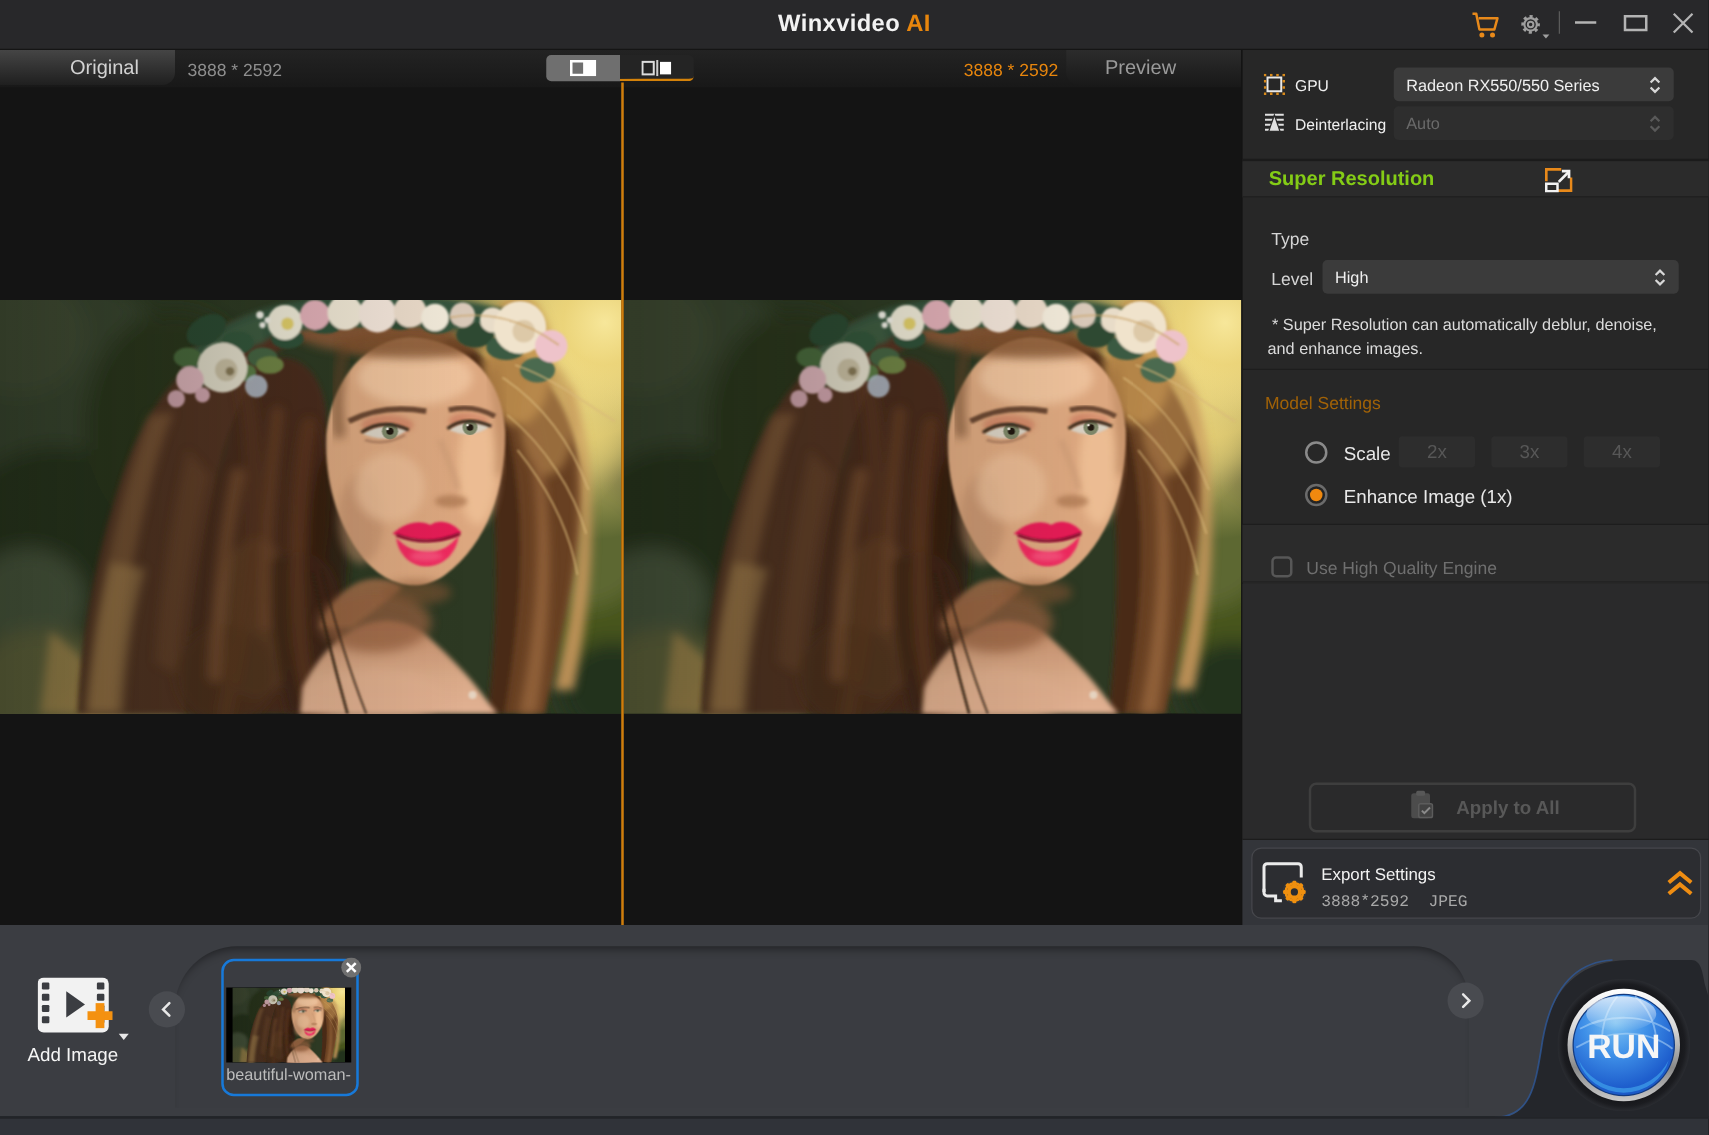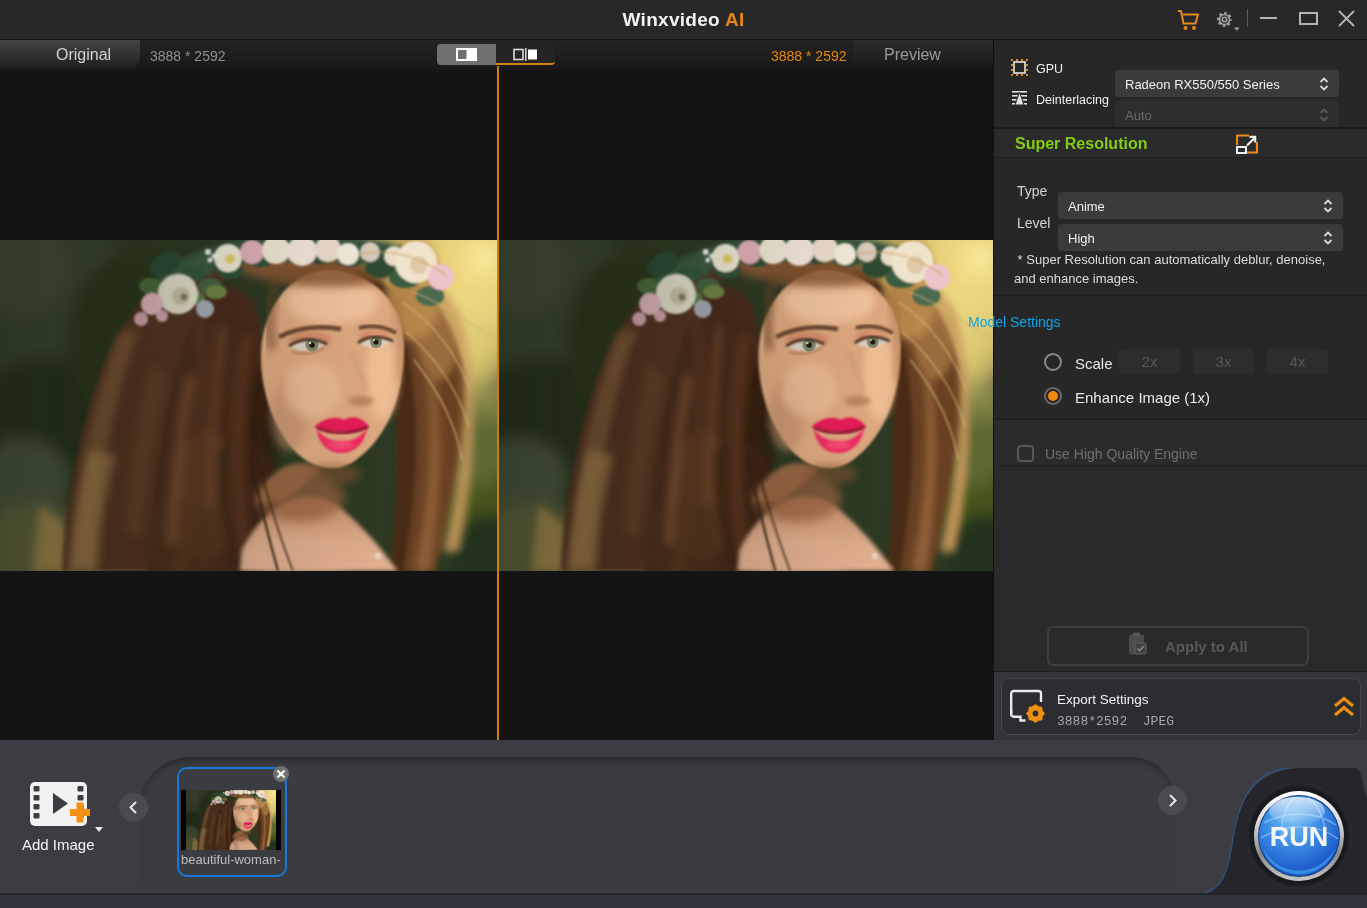--- a/index.html
+++ b/index.html
@@ -26,39 +26,39 @@
 
 #panes { left:0; top:70px; width:993px; height:670px; background:#141414; }
 #photoL { left:0; top:240px; width:497px; height:331px; }
 #photoR { left:499px; top:240px; width:494px; height:331px; }
 #splitline { left:497px; top:66px; width:2px; height:674px; background:#cf7e0c; }
 
 
 #panel { left:993px; top:40px; width:374px; height:700px; background:#272727; border-left:1px solid #0f0f0f; }
 .plabel { color:#d5d5d5; font-size:14px; }
 .slabel { color:#f0f0f0; font-size:12.5px; }
-.dd { position:absolute; background:#3b3b3b; border-radius:4px;margin-top:16px; }
+.dd { position:absolute; background:#3b3b3b; border-radius:4px; }
 .dd .txt { position:absolute; left:10px; top:50%; transform:translateY(-50%); font-size:13px; color:#f0f0f0; }
 .dd.dis { background:#2e2e2e; }
 .dd.dis .txt { color:#6a6a6a; }
 .spin { position:absolute; right:9px; top:50%; margin-top:-8px; width:12px; height:16px; }
 #gpu-lbl { left:1036px; top:62px; }
 #dd-gpu { left:1115px; top:54px; width:224px; height:27px; }
 #deint-lbl { left:1036px; top:93px; }
 #dd-deint { left:1115px; top:85px; width:224px; height:27px; }
 #pdiv1 { left:994px; top:127px; width:373px; height:2px; background:#1b1b1b; }
 #sr-head { left:994px; top:129px; width:373px; height:29px; background:#2b2b2b; border-bottom:1px solid #1e1e1e; }
 #sr-title { left:1015px; top:135px; font-size:16px; font-weight:bold; color:#84cc16; }
 #type-lbl { left:1017px; top:183px; }
 #dd-type { left:1058px; top:176px; width:285px; height:27px; }
 #level-lbl { left:1017px; top:215px; }
 #dd-level { left:1058px; top:208px; width:285px; height:27px; }
 #note { left:1014px; top:250px; width:332px; font-size:13px; color:#dcdcdc; line-height:19px; }
 #pdiv2 { left:994px; top:295px; width:373px; height:1px; background:#1d1d1d; }
-#ms-lbl { left:968px; top:314px; font-size:14px; color:#0ea5e9; }
+#ms-lbl { left:1012px; top:314px; font-size:14px; color:#a16207; }
 .radio { position:absolute; width:18px; height:18px; border-radius:50%; border:2px solid #8a8a8a; }
 .radio.on { border-color:#6b6b6b; background:#242424; }
 .radio.on:after { content:""; position:absolute; left:2px; top:2px; width:10px; height:10px; border-radius:50%; background:#f0890f; }
 #r-scale { left:1044px; top:353px; }
 #scale-lbl { left:1075px; top:355px; font-size:15px; color:#e8e8e8; }
 .xbtn { position:absolute; top:349px; width:61px; height:25px; background:#2d2d2d; border-radius:3px; color:#575757; font-size:15px; text-align:center; line-height:25px; }
 #r-enh { left:1044px; top:387px; }
 #enh-lbl { left:1075px; top:389px; font-size:15px; color:#e8e8e8; }
 #pdiv3 { left:994px; top:419px; width:373px; height:1px; background:#1d1d1d; }
 #hq-sec { left:994px; top:420px; width:373px; height:46px; background:#2b2b2b; border-bottom:1px solid #222; }
@@ -322,26 +322,20 @@
   <div class="abs dd dis" id="dd-deint">
       <span class="txt">Auto</span>
       <svg class="spin" viewBox="0 0 12 16">
         <path d="M2.5 6 L6 2.5 L9.5 6 M2.5 10 L6 13.5 L9.5 10" stroke="#5a5a5a" stroke-width="1.8" fill="none"></path>
       </svg>
     </div>
   <div class="abs" id="pdiv1"></div>
   <div class="abs" id="sr-head"></div>
   <div class="abs" id="sr-title">Super Resolution</div>
   <div class="abs plabel" id="type-lbl">Type</div>
-  <div class="abs dd" id="dd-type">
-      <span class="txt">Anime</span>
-      <svg class="spin" viewBox="0 0 12 16">
-        <path d="M2.5 6 L6 2.5 L9.5 6 M2.5 10 L6 13.5 L9.5 10" stroke="#d8d8d8" stroke-width="1.8" fill="none"></path>
-      </svg>
-    </div>
   <div class="abs plabel" id="level-lbl">Level</div>
   <div class="abs dd" id="dd-level">
       <span class="txt">High</span>
       <svg class="spin" viewBox="0 0 12 16">
         <path d="M2.5 6 L6 2.5 L9.5 6 M2.5 10 L6 13.5 L9.5 10" stroke="#d8d8d8" stroke-width="1.8" fill="none"></path>
       </svg>
     </div>
   <div class="abs" id="note">&nbsp;* Super Resolution can automatically deblur, denoise, and enhance images.</div>
   <div class="abs" id="pdiv2"></div>
   <div class="abs" id="ms-lbl">Model Settings</div>

